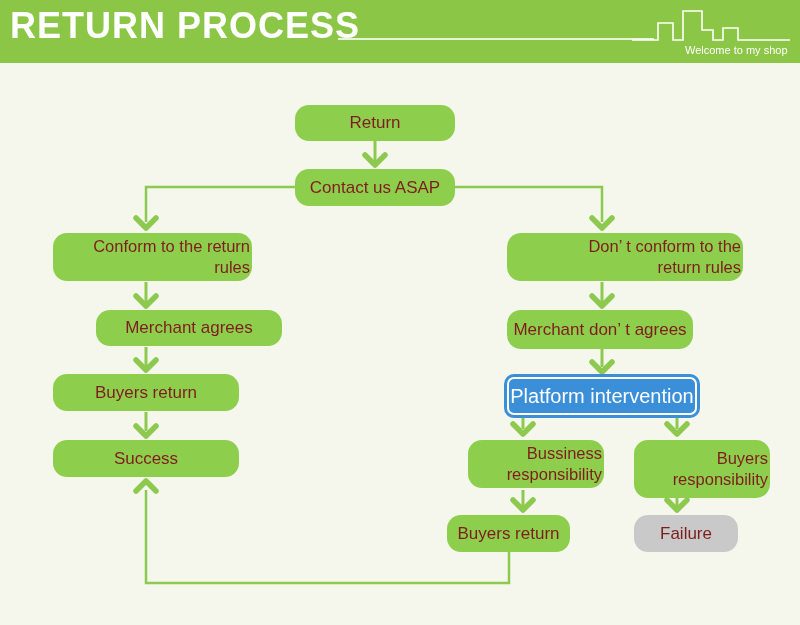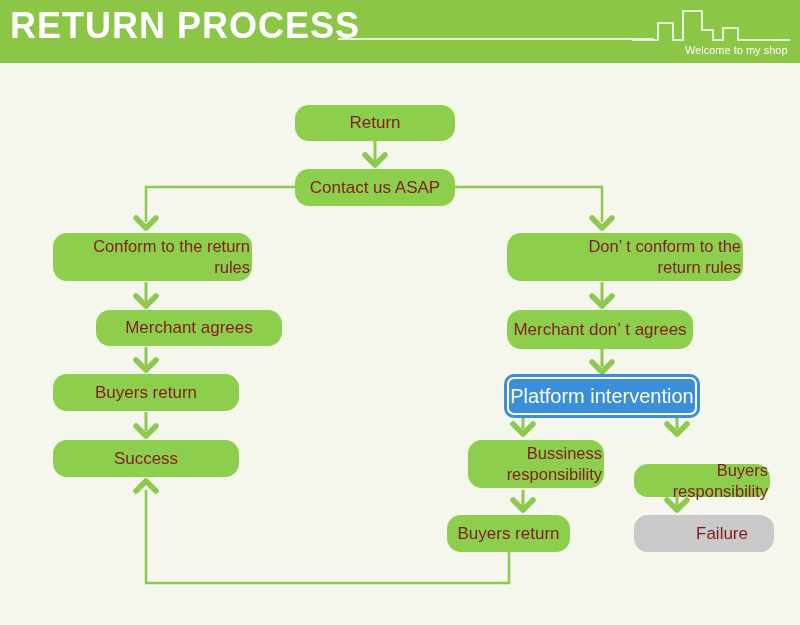--- a/index.html
+++ b/index.html
@@ -88,15 +88,15 @@
 <div class="node multiline" style="left:53px;top:233px;width:186px;height:48px;">Conform to the return rules</div>
 <div class="node" style="left:53px;top:310px;width:186px;height:36px;margin-left:43px;">Merchant agrees</div>
 <div class="node" style="left:53px;top:374px;width:186px;height:37px;">Buyers return</div>
 <div class="node" style="left:53px;top:440px;width:186px;height:37px;">Success</div>
 
 <div class="node multiline" style="left:507px;top:233px;width:186px;height:48px;padding-left:48px;">Don’ t conform to the return rules</div>
 <div class="node" style="left:507px;top:310px;width:186px;height:39px;">Merchant don’ t agrees</div>
 <div class="node blue" style="left:507px;top:377px;width:186px;height:34px;">Platform intervention</div>
 
 <div class="node multiline" style="left:447px;top:440px;width:123px;height:48px;margin-left:21px;">Bussiness responsibility</div>
-<div class="node multiline" style="left:634px;top:440px;width:123px;height:33px;margin-top:24px;">Buyers responsibility</div>
+<div class="node multiline" style="left:634px;top:440px;width:123px;height:58px;">Buyers responsibility</div>
 <div class="node" style="left:447px;top:515px;width:123px;height:37px;">Buyers return</div>
-<div class="node gray" style="left:634px;top:515px;width:104px;height:37px;padding-left:36px;">Failure</div>
+<div class="node gray" style="left:634px;top:515px;width:104px;height:37px;">Failure</div>
 
 </body></html>

